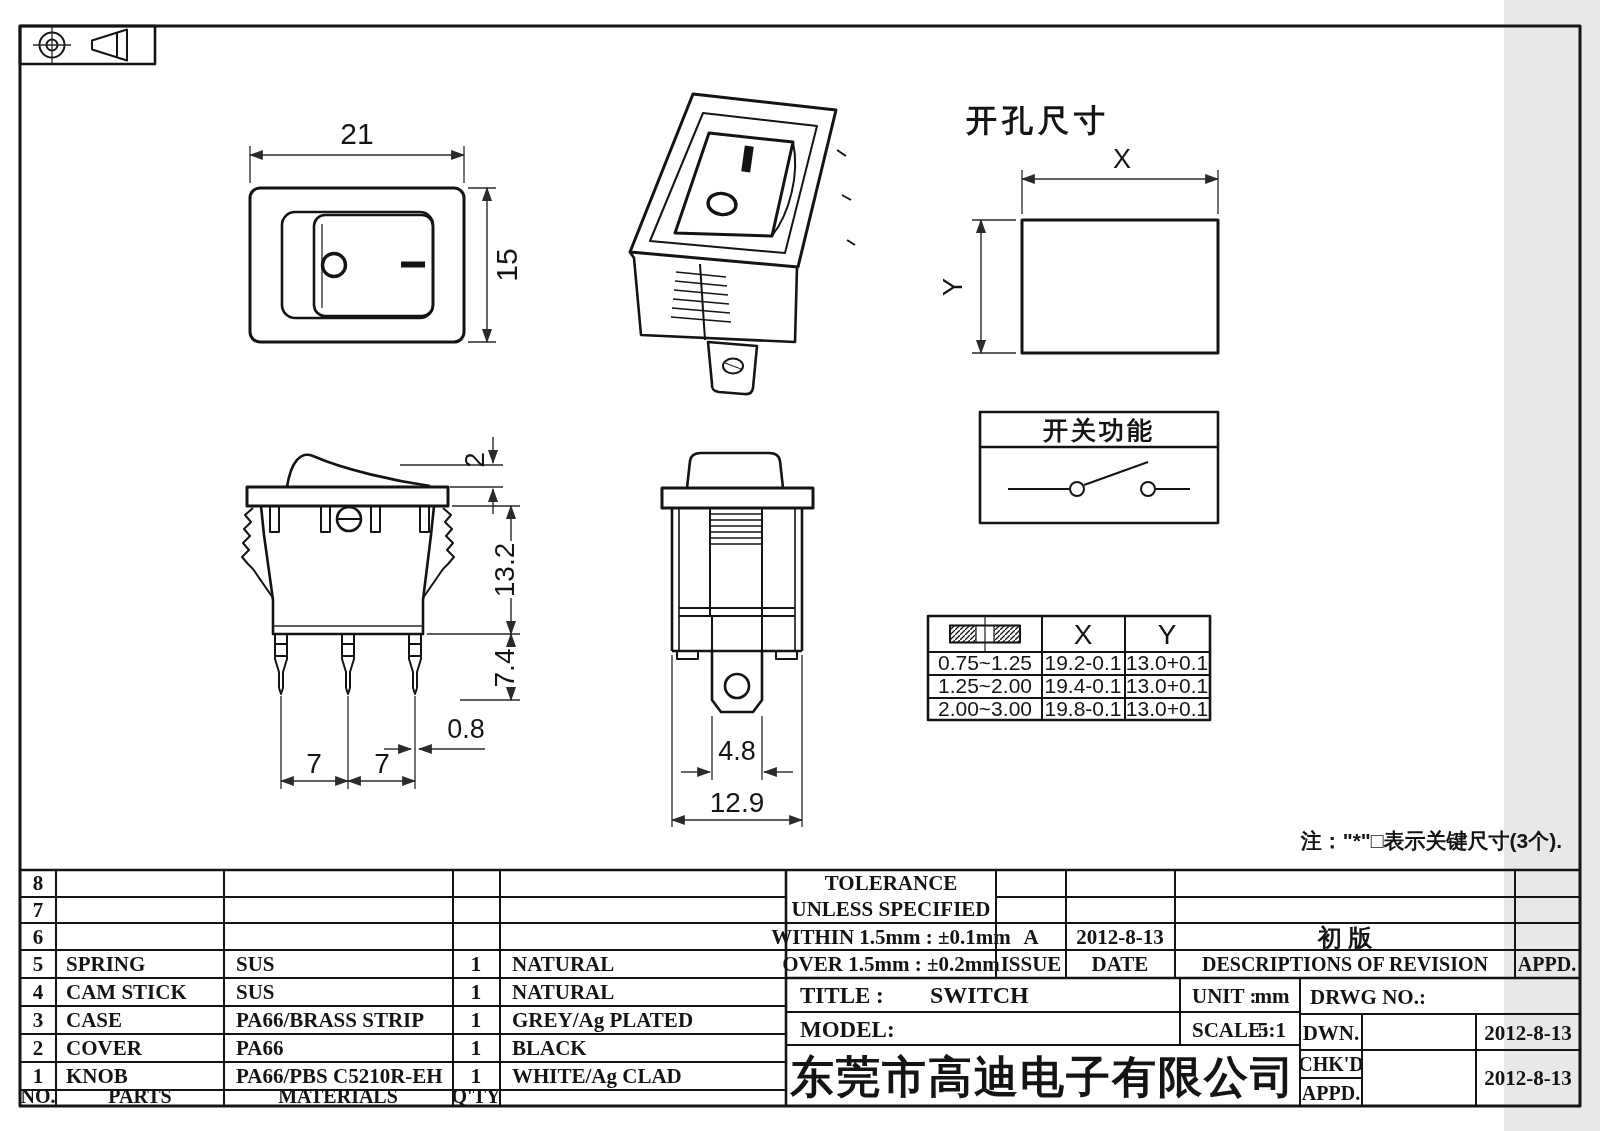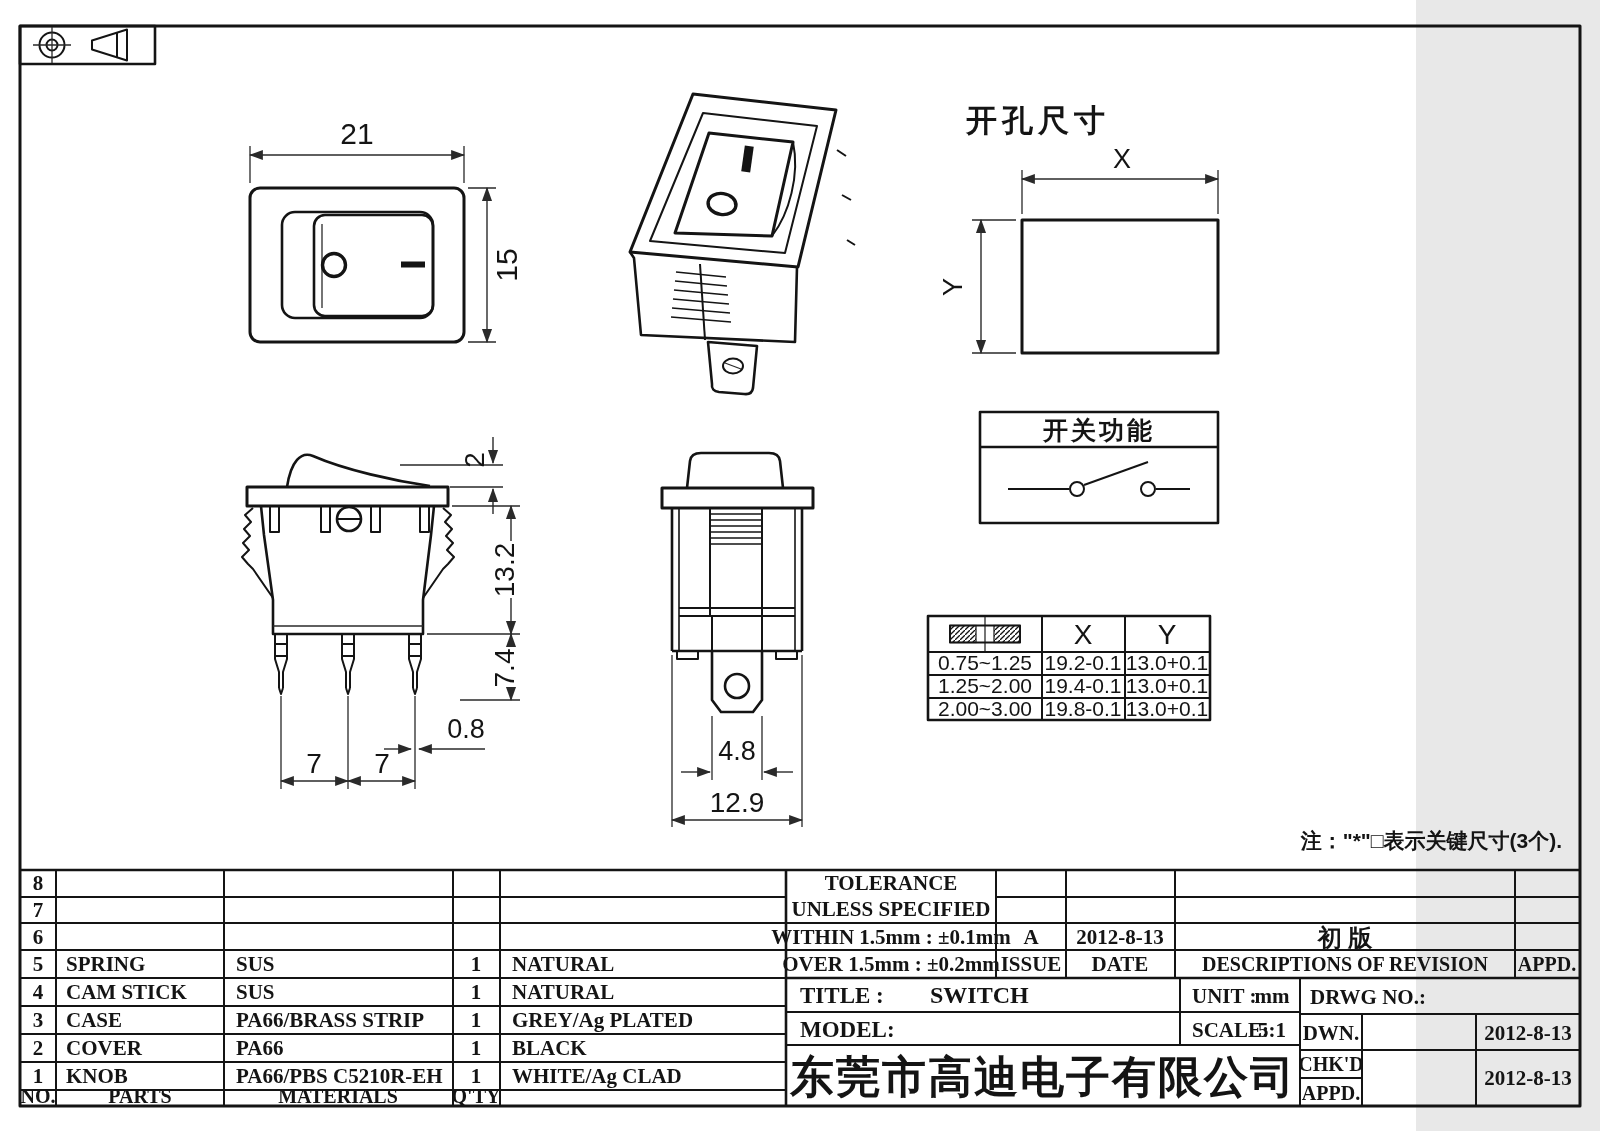--- a/index.html
+++ b/index.html
@@ -1,19 +1,18 @@
 <!DOCTYPE html>
 <html><head>
 <meta charset="utf-8">
 <style>
   html,body { margin:0; padding:0; background:#e8e8e8; }
   .page {
-    position:relative; width:1380px; height:1131px; background:#ffffff;
+    position:relative; width:1504px; height:1131px; background:#ffffff;
     font-family:"Liberation Sans", sans-serif;
-    padding-left:36px;
   }
   svg { position:absolute; left:0; top:0; }
   svg text { font-family:"Liberation Sans", sans-serif; fill:#141414; }
   svg text.stencil { font-family:"Liberation Serif", serif; font-weight:700; }
   svg text.cjk { font-family:"Liberation Sans", sans-serif; font-weight:700; }
   .ln  { stroke:#141414; fill:none; stroke-linecap:butt; stroke-linejoin:round; }
   .w1  { stroke-width:1.6; }
   .w2  { stroke-width:2; }
   .w25 { stroke-width:2.6; }
   .w3  { stroke-width:3; }

